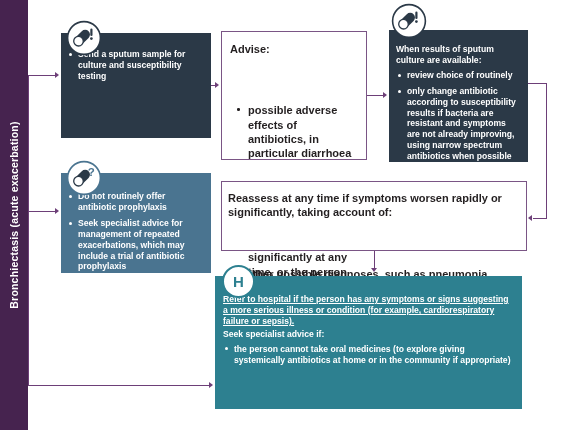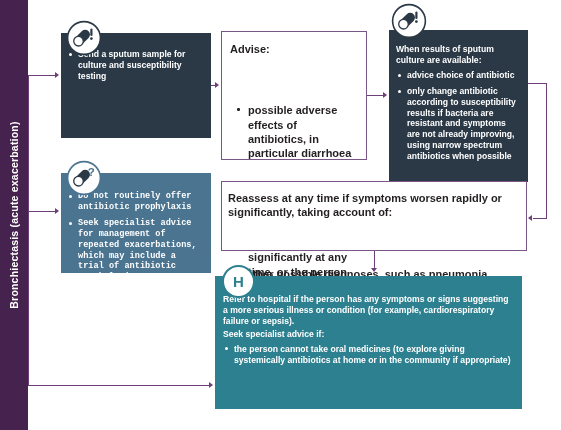--- a/index.html
+++ b/index.html
@@ -10,21 +10,21 @@
   
   .sidebar{position:absolute;left:0;top:0;width:28px;height:430px;background:#46234f;}
   .sidebar-label{position:absolute;left:0;top:0;width:430px;height:28px;
       transform:rotate(-90deg);transform-origin:0 0;translate:0 430px;
       display:flex;align-items:center;justify-content:center;
       color:#ffffff;font-size:10.5px;font-weight:bold;letter-spacing:.2px;white-space:nowrap;}
 
   
   .box{position:absolute;box-sizing:border-box;}
   .box-navy{background:#2b3947;color:#ffffff;}
-  .box-steel{background:#4a7490;color:#ffffff;font-family:Liberation Mono, monospace;}
+  .box-steel{background:#4a7490;color:#ffffff;}
   .box-teal{background:#2d8090;color:#ffffff;}
   .box-white{background:#ffffff;border:1px solid #7a5585;color:#231f20;}
 
   .box ul{margin:0;padding:0;list-style:none;}
   .box li{position:relative;padding-left:11px;margin-bottom:5px;}
   .box li:last-child{margin-bottom:0;}
   .box li:before{content:"";position:absolute;left:2px;top:.44em;
       width:3px;height:3px;border-radius:50%;background:currentColor;}
 
   
@@ -32,21 +32,21 @@
   .solid-txt .hdr{margin:0 0 4px 0;}
   
   .plain-txt{font-size:11px;font-weight:bold;line-height:1.3;}
   .plain-txt .hdr{margin:0 0 4px 0;}
   .plain-txt li{padding-left:18px;margin-bottom:5px;margin-top:47px;}
   .plain-txt li:before{left:7px;top:.42em;width:2.6px;height:2.6px;}
 
   
   #box-sputum   {left:61px; top:33px;  width:150px;height:105px;padding:16px 10px 8px 6px;}
   #box-advise   {left:221px;top:31px;  width:146px;height:129px;padding:10px 8px 8px 8px;}
-  #box-results  {left:389px;top:30px;  width:139px;height:152px;padding:14px 8px 6px 7px;}
+  #box-results  {left:389px;top:30px;  width:139px;height:132px;padding:14px 8px 6px 7px;}
   #box-proph    {left:61px; top:173px; width:150px;height:100px;padding:18px 10px 8px 6px;}
   #box-reassess {left:221px;top:181px; width:306px;height:70px;padding:9px 8px 6px 6px;}
   #box-hospital {left:215px;top:276px; width:307px;height:133px;padding:18px 10px 8px 8px;}
 
   
   .badge{position:absolute;border-radius:50%;display:block;}
   .badge svg{display:block;}
   #badge-sputum  {left:66px; top:20px;}
   #badge-results {left:391px;top:3px;}
   #badge-proph   {left:66px; top:160px;}
@@ -123,21 +123,21 @@
         <li>possible adverse effects of antibiotics, in particular diarrhoea</li>
         <li>seeking medical help if symptoms worsen rapidly or significantly at any time, or the person becomes systemically very unwell</li>
       </ul>
     </div>
   </div>
 
   <div class="box box-navy" id="box-results">
     <div class="solid-txt">
       <p class="hdr">When results of sputum culture are available:</p>
       <ul>
-        <li>advice choice of antibiotic</li>
+        <li>review choice of routinely</li>
         <li>only change antibiotic according to susceptibility results if bacteria are resistant and symptoms are not already improving, using narrow spectrum antibiotics when possible</li>
       </ul>
     </div>
   </div>
   <span class="badge" id="badge-results">
     <svg width="36" height="36" viewBox="0 0 36 36">
       <circle cx="18" cy="18" r="16.4" fill="#ffffff" stroke="#2b3947" stroke-width="1.6"></circle>
       <g transform="rotate(-45 16 18)">
         <rect x="6.5" y="13" width="19" height="9.6" rx="4.8" fill="#2b3947"></rect>
         <rect x="6.5" y="13" width="9.5" height="9.6" rx="4.8" fill="#ffffff" stroke="#2b3947" stroke-width="1.3"></rect>
@@ -168,21 +168,21 @@
     <div class="plain-txt">
       <p class="hdr">Reassess at any time if symptoms worsen rapidly or significantly, taking account of:</p>
       <ul>
         <li>other possible diagnoses, such as pneumonia</li>
       </ul>
     </div>
   </div>
 
   <div class="box box-teal" id="box-hospital">
     <div class="solid-txt">
-      <p class="hdr" style="margin-bottom:2px;">Refer to hospital if the person has any symptoms or signs suggesting a more serious illness or condition (for example, cardiorespiratory failure or sepsis).</p>
+      <p class="hdr" style="margin-bottom:2px;text-decoration:underline;">Refer to hospital if the person has any symptoms or signs suggesting a more serious illness or condition (for example, cardiorespiratory failure or sepsis).</p>
       <p class="hdr">Seek specialist advice if:</p>
       <ul>
         <li>the person cannot take oral medicines (to explore giving systemically antibiotics at home or in the community if appropriate)</li>
       </ul>
     </div>
   </div>
   <div class="hbadge">
     <span>H</span>
   </div>
 

